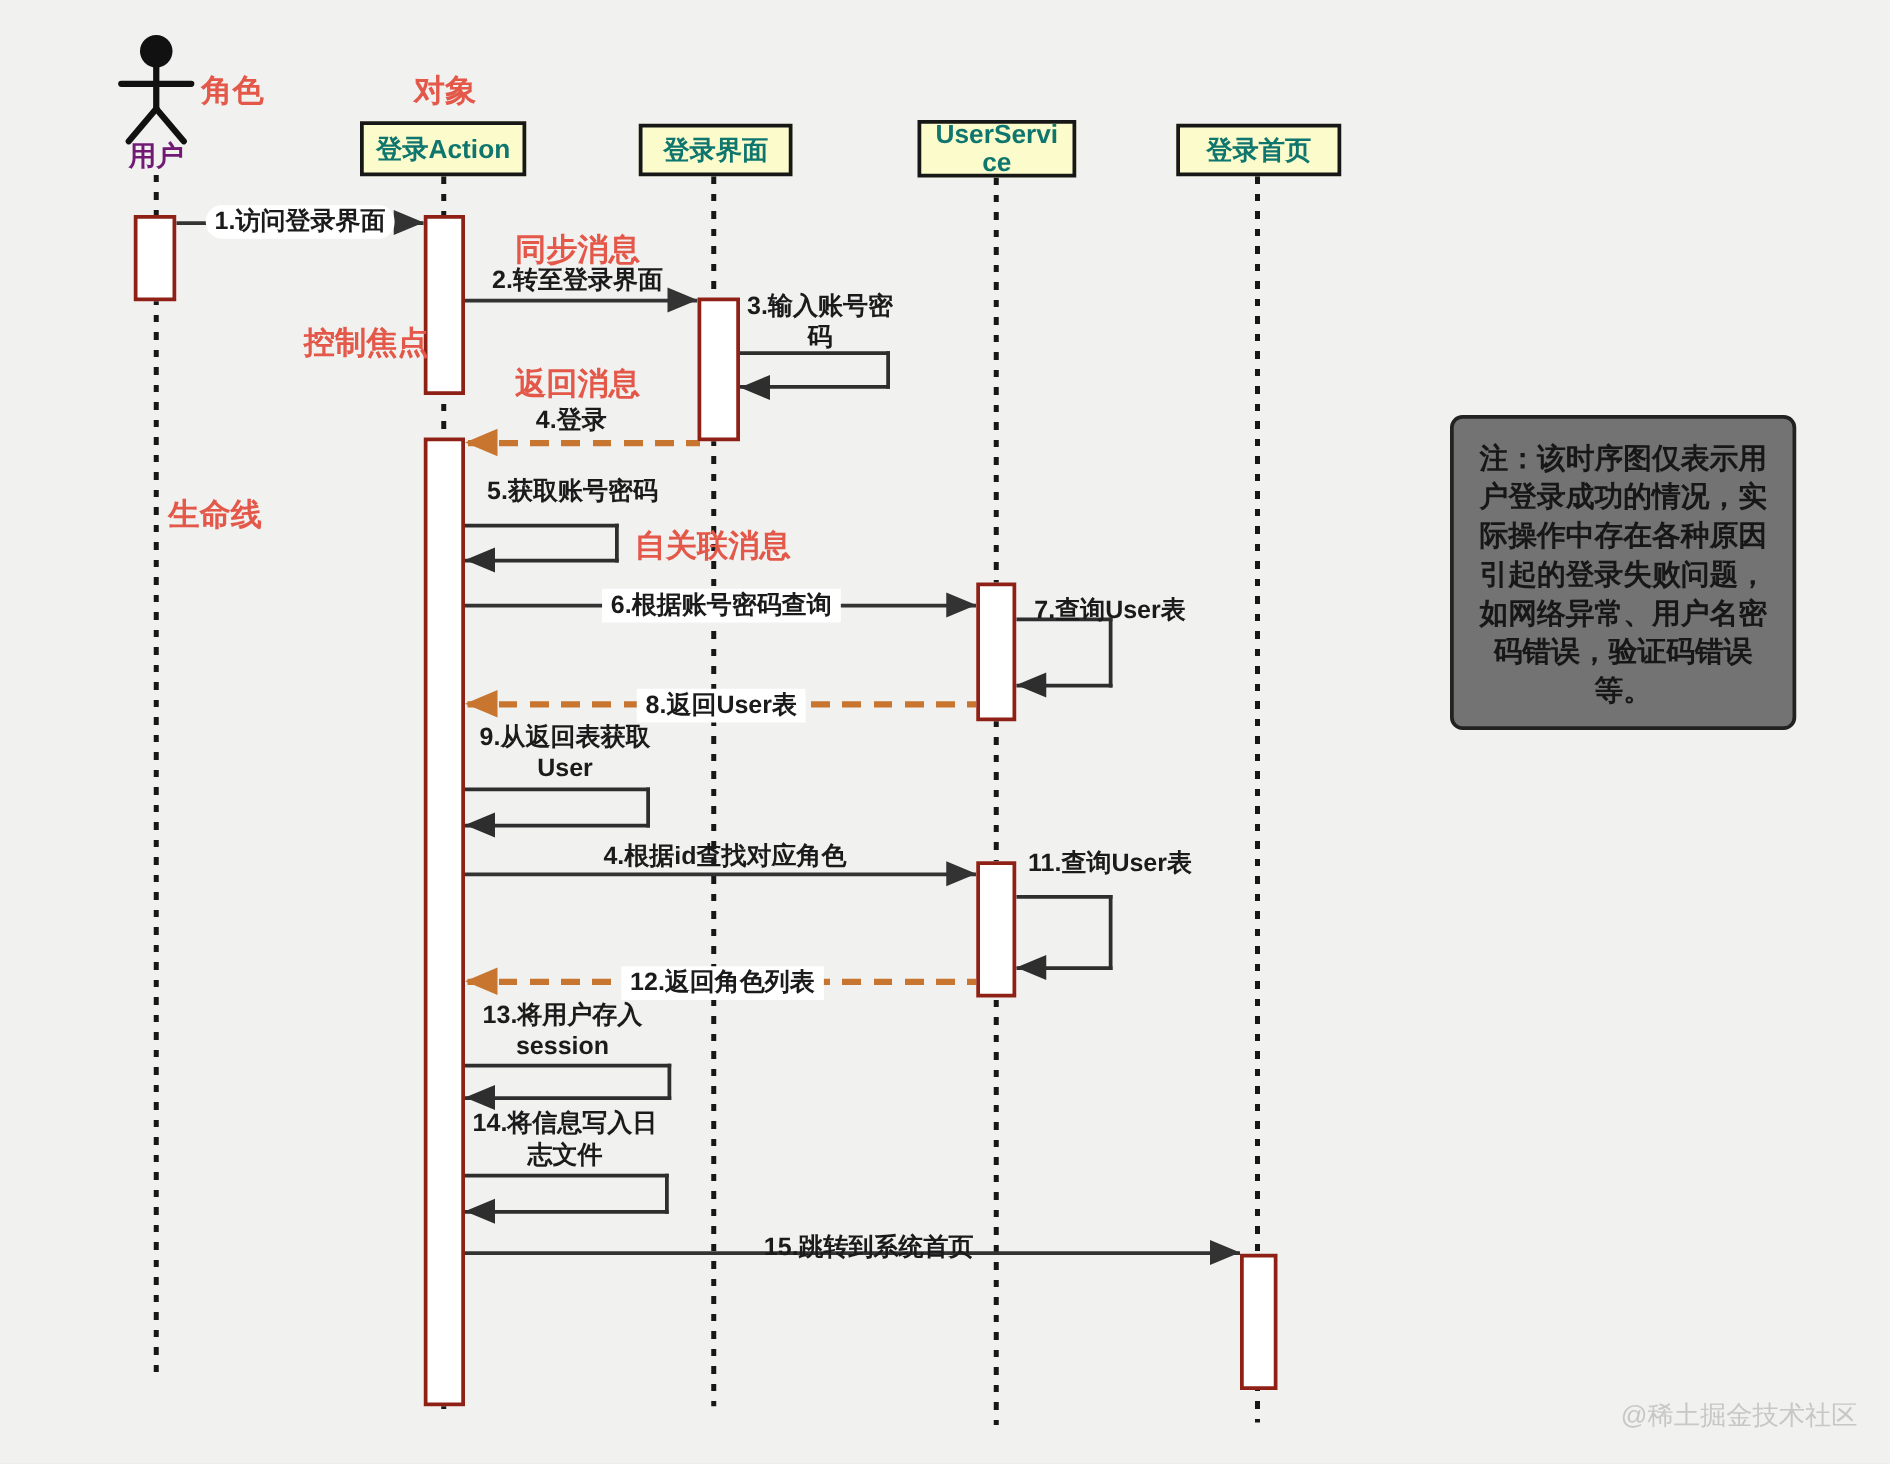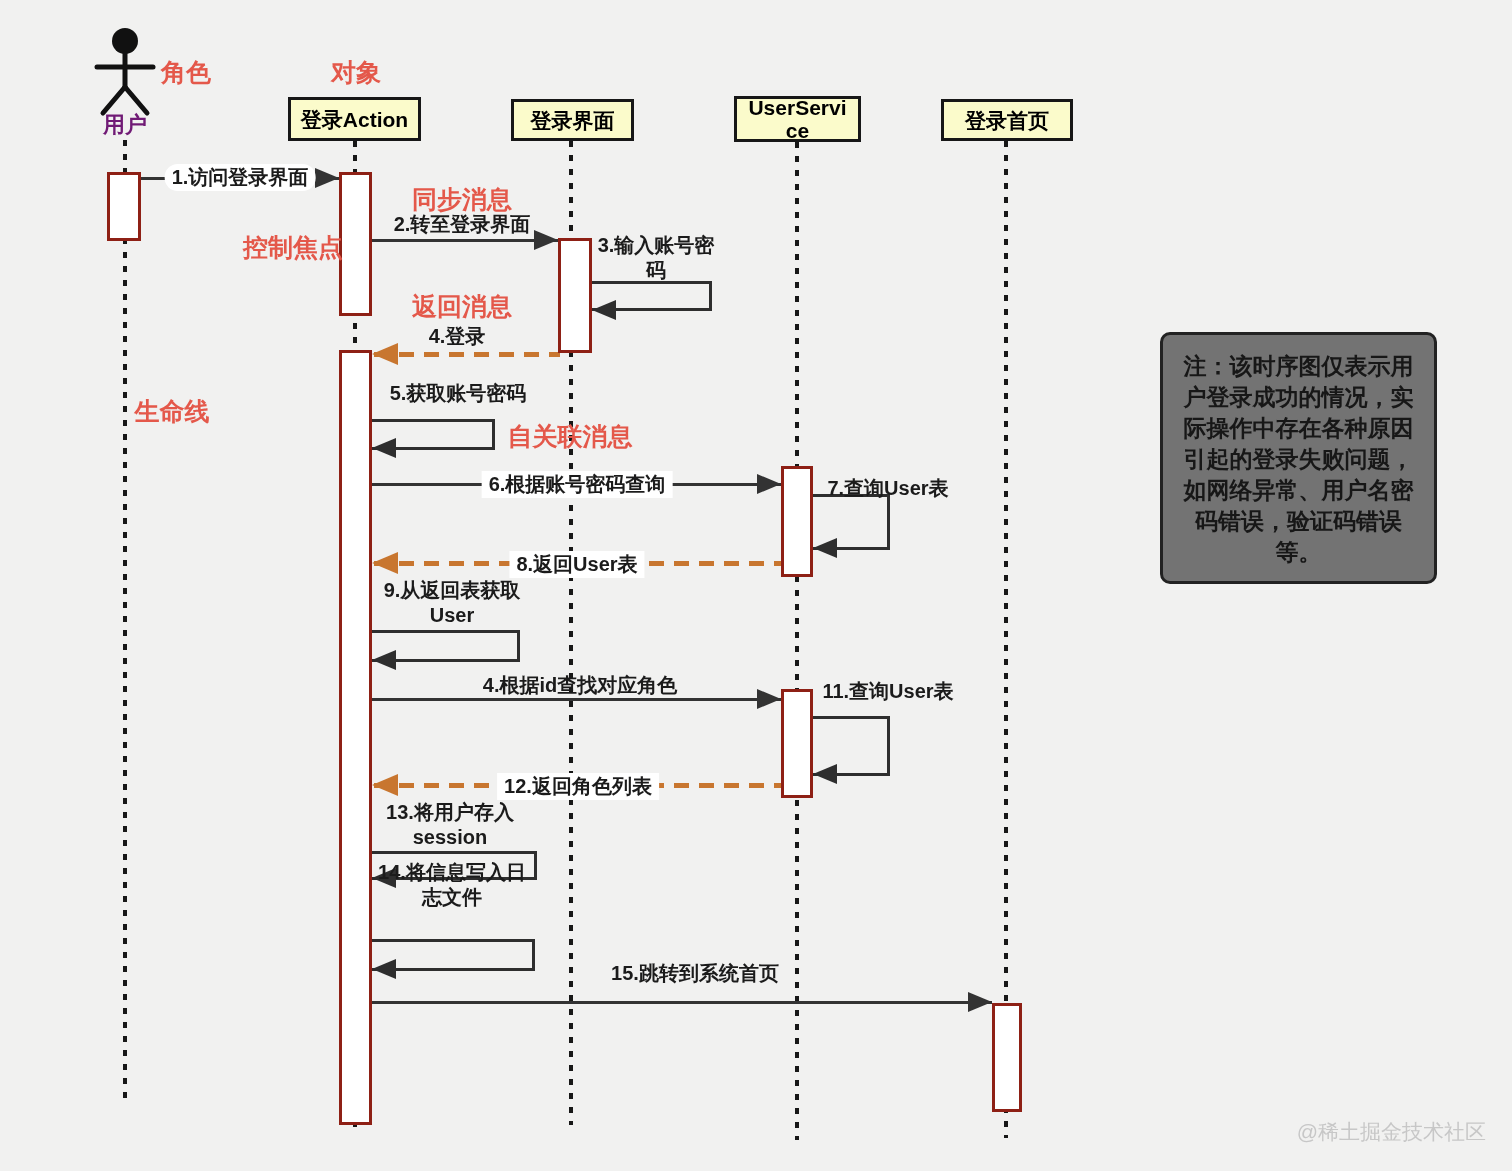--- a/index.html
+++ b/index.html
@@ -12,21 +12,21 @@
   
   .lifeline {
     position:absolute; width:4px; z-index:1;
     background:repeating-linear-gradient(to bottom,#171717 0 6px,transparent 6px 14px);
   }
   
   .head-box {
     position:absolute; z-index:3;
     background:#fbfbcb; border:3px solid #171717;
     display:flex; align-items:center; justify-content:center;
-    font-size:21px; font-weight:700; color:#000000; text-align:center;
+    font-size:21px; font-weight:700; color:#0f766e; text-align:center;
     line-height:23px;
   }
   
   .activation {
     position:absolute; z-index:2;
     background:#ffffff; border:3px solid #8e2015;
   }
   
   .msg-line { position:absolute; height:3px; background:#333333; z-index:1; }
   .msg-line.dashed {
@@ -110,21 +110,21 @@
   <div class="activation" style="left:339px; top:172px; width:33px; height:144px;"></div>
   <div class="activation" style="left:558px; top:238px; width:34px; height:115px;"></div>
   <div class="activation" style="left:339px; top:350px; width:33px; height:775px;"></div>
   <div class="activation" style="left:781px; top:466px; width:32px; height:111px;"></div>
   <div class="activation" style="left:781px; top:689px; width:32px; height:109px;"></div>
   <div class="activation" style="left:992px; top:1003px; width:30px; height:109px;"></div>
 
   <div class="red-label" style="left:186px; top:56px;">角色</div>
   <div class="red-label" style="left:356px; top:56px;">对象</div>
   <div class="red-label" style="left:462px; top:183px;">同步消息</div>
-  <div class="red-label" style="left:293px; top:231px;">控制焦点</div>
+  <div class="red-label" style="left:293px; top:257px;">控制焦点</div>
   <div class="red-label" style="left:462px; top:290px;">返回消息</div>
   <div class="red-label" style="left:172px; top:395px;">生命线</div>
   <div class="red-label" style="left:570px; top:420px;">自关联消息</div>
 
   <div class="msg-line" style="left:141px; top:177px; width:198px;"></div>
   <div class="arrow-right" style="left:315px; top:168px;"></div>
   <div class="msg-label bg" style="left:240px; top:164px;border-radius:13px;">1.访问登录界面</div>
 
   <div class="msg-line" style="left:372px; top:239px; width:186px;"></div>
   <div class="arrow-right" style="left:534px; top:230px;"></div>
@@ -172,26 +172,26 @@
   <div class="arrow-left orange" style="left:372px; top:774px;"></div>
   <div class="msg-label bg" style="left:578px; top:773px;">12.返回角色列表</div>
 
   <div class="self-loop" style="left:372px; top:851px; width:165px; height:29px;"></div>
   <div class="arrow-left" style="left:372px; top:868px;"></div>
   <div class="msg-label" style="left:450px; top:800px;">13.将用户存入
 session</div>
 
   <div class="self-loop" style="left:372px; top:939px; width:163px; height:32px;"></div>
   <div class="arrow-left" style="left:372px; top:959px;"></div>
-  <div class="msg-label" style="left:452px; top:860px;">14.将信息写入日
+  <div class="msg-label" style="left:452px; top:887px;">14.将信息写入日
 志文件</div>
 
   <div class="msg-line" style="left:372px; top:1001px; width:620px;"></div>
   <div class="arrow-right" style="left:968px; top:992px;"></div>
-  <div class="msg-label" style="left:695px; top:961px;">15.跳转到系统首页</div>
+  <div class="msg-label" style="left:695px; top:986px;">15.跳转到系统首页</div>
 
   <div class="note-box" style="left:1160px; top:332px; width:277px; height:252px;">注：该时序图仅表示用
 户登录成功的情况，实
 际操作中存在各种原因
 引起的登录失败问题，
 如网络异常、用户名密
 码错误，验证码错误
 等。</div>
 
   <div class="watermark" style="right:26px; top:1118px;">@稀土掘金技术社区</div>

